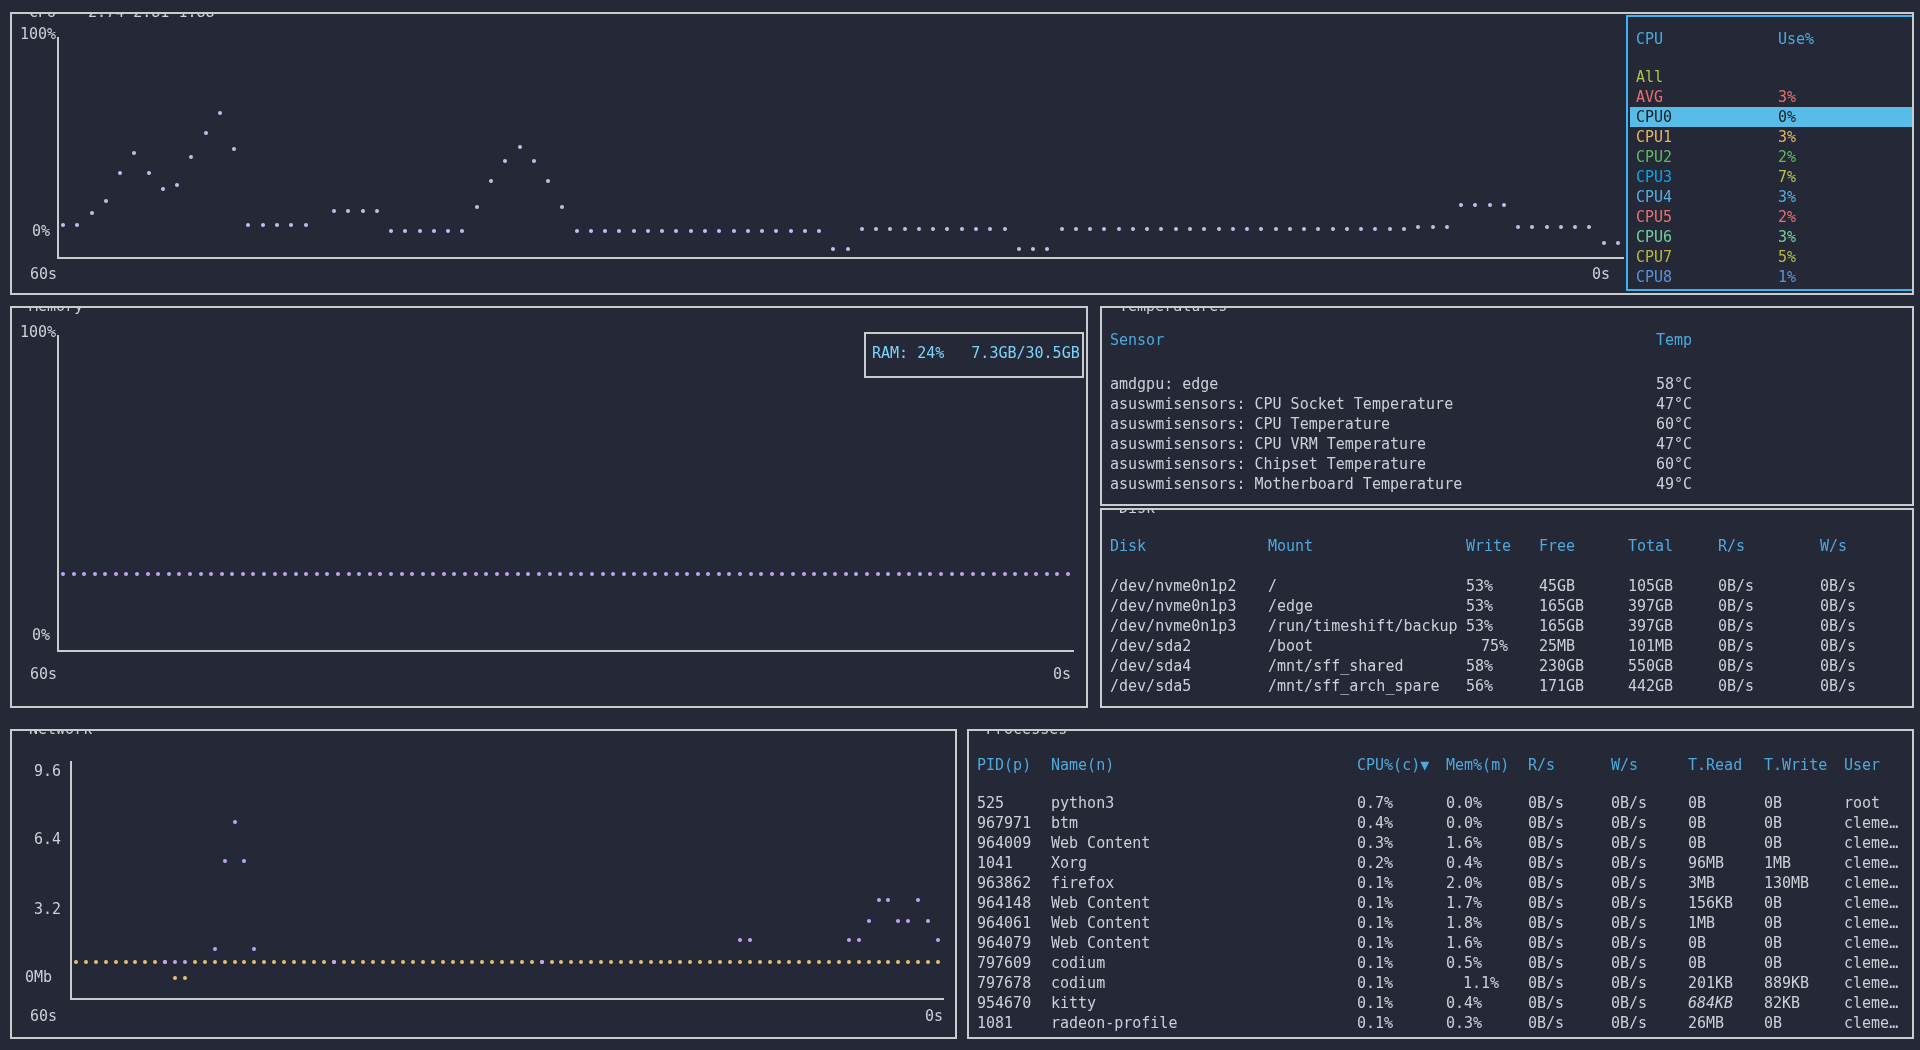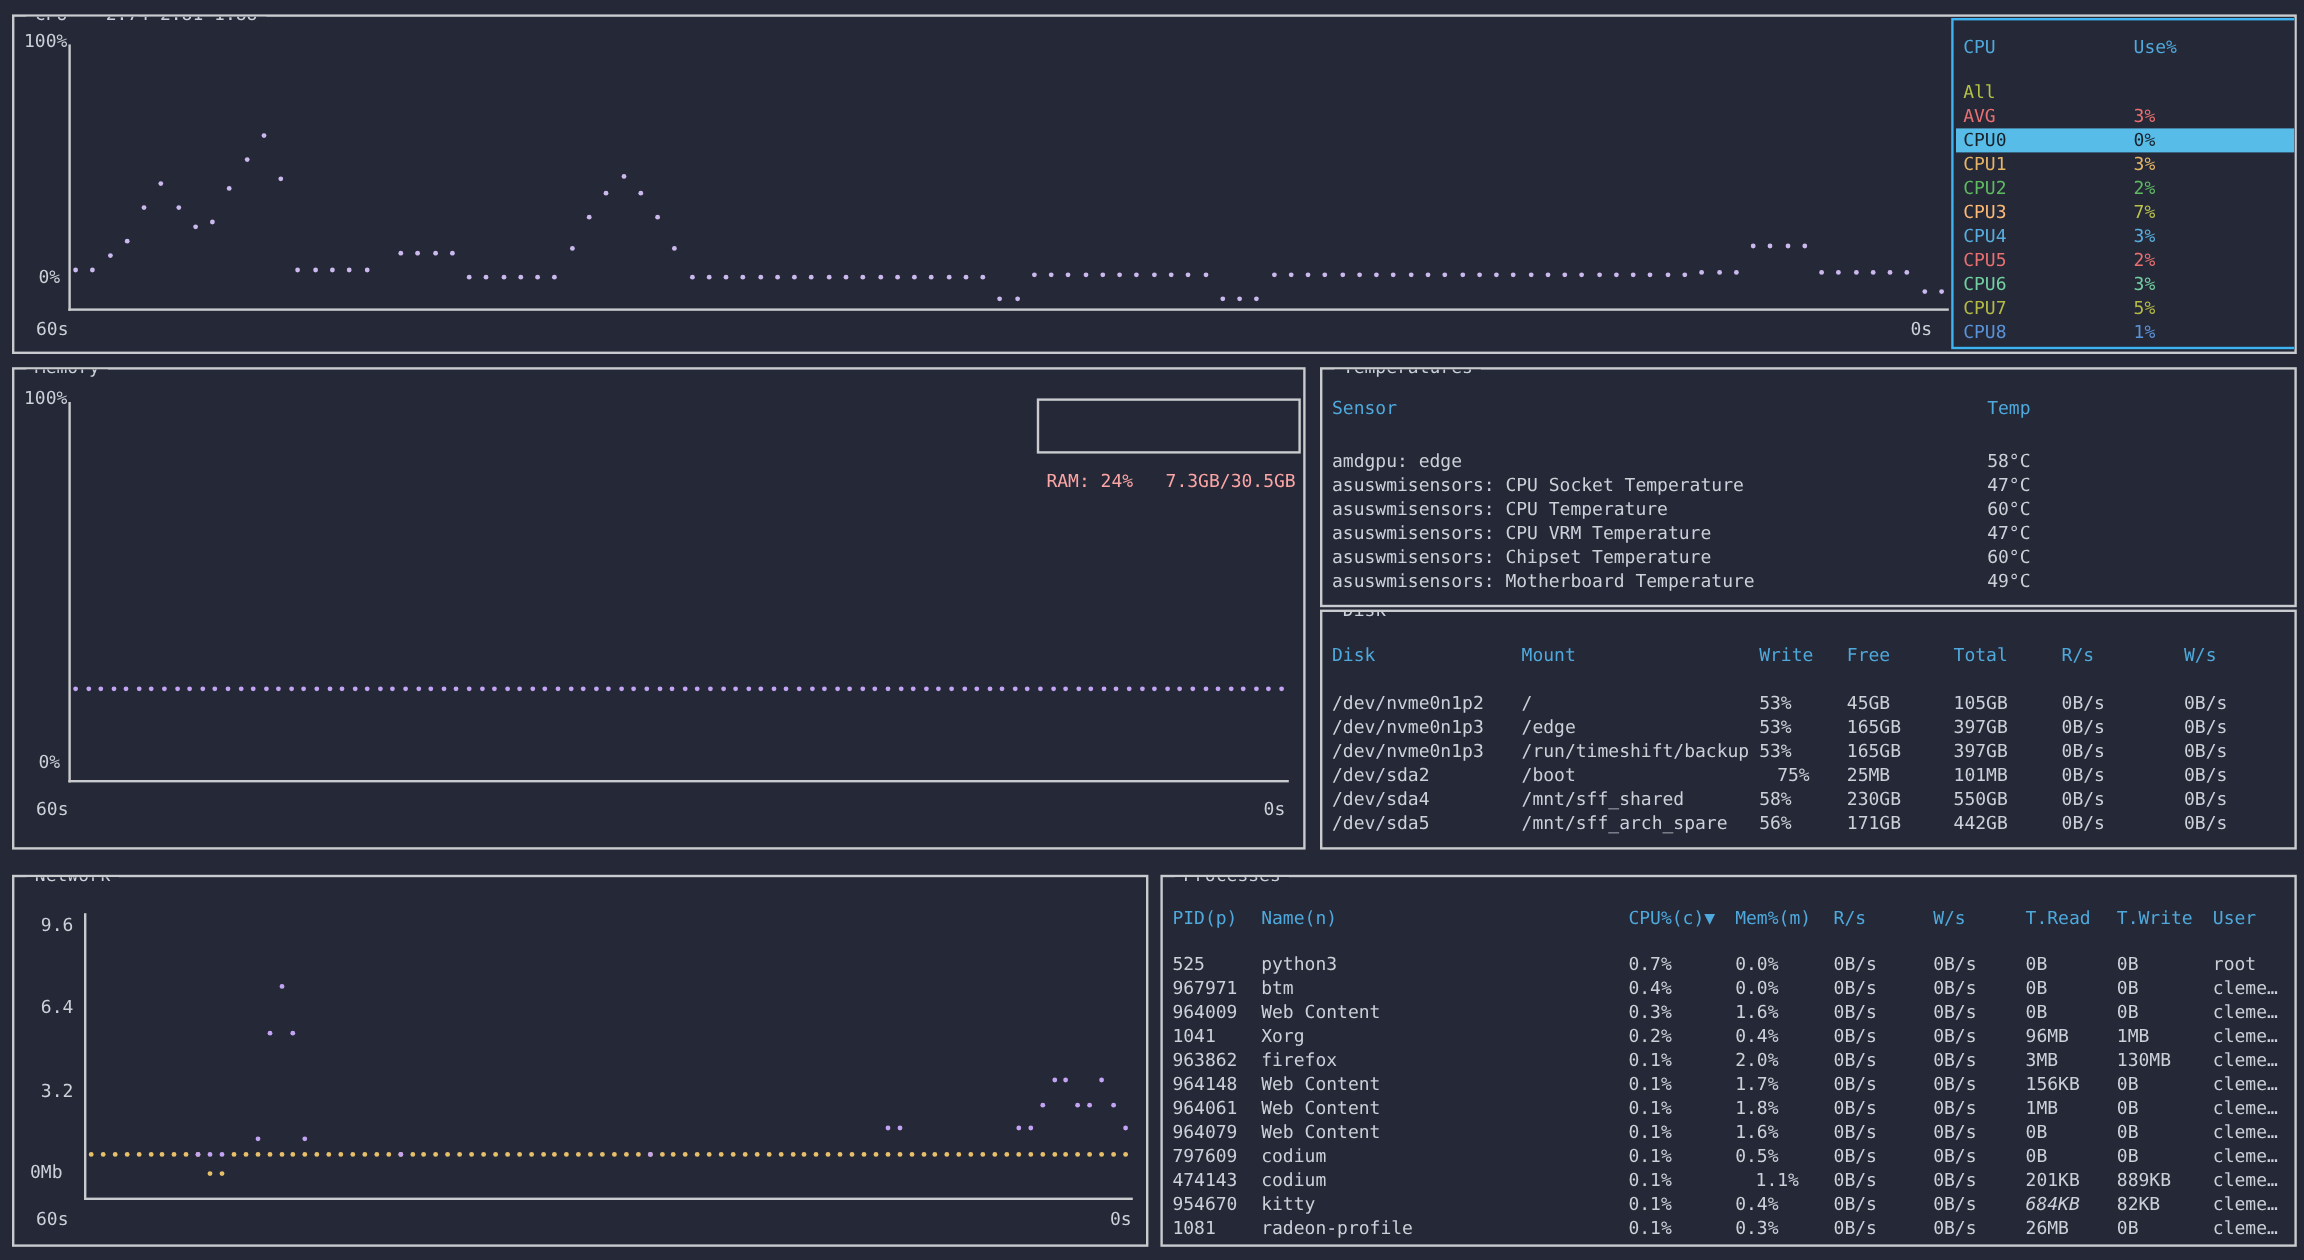--- a/index.html
+++ b/index.html
@@ -161,21 +161,21 @@
       </div>
       <div class="trow" style="top: 110px;">
         <span class="cell" style="left: 8px; color: rgb(229, 181, 102);">CPU1</span>
         <span class="cell" style="left: 150px; color: rgb(229, 181, 102);">3%</span>
       </div>
       <div class="trow" style="top: 130px;">
         <span class="cell" style="left: 8px; color: rgb(95, 186, 98);">CPU2</span>
         <span class="cell" style="left: 150px; color: rgb(95, 186, 98);">2%</span>
       </div>
       <div class="trow" style="top: 150px;">
-        <span class="cell" style="left: 8px; color: #fdba74;">CPU3</span>
+        <span class="cell" style="left: 8px; color: #0ea5e9;">CPU3</span>
         <span class="cell" style="left: 150px; color: rgb(185, 194, 77);">7%</span>
       </div>
       <div class="trow" style="top: 170px;">
         <span class="cell" style="left: 8px; color: rgb(88, 174, 222);">CPU4</span>
         <span class="cell" style="left: 150px; color: rgb(88, 174, 222);">3%</span>
       </div>
       <div class="trow" style="top: 190px;">
         <span class="cell" style="left: 8px; color: rgb(233, 112, 112);">CPU5</span>
         <span class="cell" style="left: 150px; color: rgb(233, 112, 112);">2%</span>
       </div>
@@ -294,21 +294,21 @@
       <i class="dot" style="left: 932.947px; top: 237.2px; background: rgb(195, 163, 243);"></i>
       <i class="dot" style="left: 943.526px; top: 237.2px; background: rgb(195, 163, 243);"></i>
       <i class="dot" style="left: 954.105px; top: 237.2px; background: rgb(195, 163, 243);"></i>
       <i class="dot" style="left: 964.684px; top: 237.2px; background: rgb(195, 163, 243);"></i>
       <i class="dot" style="left: 975.263px; top: 237.2px; background: rgb(195, 163, 243);"></i>
       <i class="dot" style="left: 985.842px; top: 237.2px; background: rgb(195, 163, 243);"></i>
       <i class="dot" style="left: 996.421px; top: 237.2px; background: rgb(195, 163, 243);"></i>
       <i class="dot" style="left: 1007px; top: 237.2px; background: rgb(195, 163, 243);"></i>
     </div>
   <div class="sub-box" style="left:852px;top:24px;width:216px;height:42px;">
-    <span class="cell" style="left:6px;top:9px;color:#fca5a5;margin-top:48px;">RAM: 24%   7.3GB/30.5GB</span>
+    <span class="cell" style="left:6px;top:9px;color:#7dd3fc;">RAM: 24%   7.3GB/30.5GB</span>
   </div>
 </div>
 
 <div class="panel" id="temps-panel" style="left:1100px;top:306px;width:810px;height:196px;">
   <div class="panel-title">
     <span>Temperatures</span>
   </div>
 <span class="cell" style="left: 8px; top: 22px; color: rgb(79, 169, 220);">Sensor</span>
     <span class="cell" style="left: 554px; top: 22px; color: rgb(79, 169, 220);">Temp</span>
     <div class="trow" style="top: 66px;">
@@ -634,21 +634,21 @@
       <span class="cell" style="left: 82px;">codium</span>
       <span class="cell" style="left: 388px;">0.1%</span>
       <span class="cell" style="left: 477px;">0.5%</span>
       <span class="cell" style="left: 559px;">0B/s</span>
       <span class="cell" style="left: 642px;">0B/s</span>
       <span class="cell" style="left: 719px;">0B</span>
       <span class="cell" style="left: 795px;">0B</span>
       <span class="cell" style="left: 875px;">cleme…</span>
     </div>
     <div class="trow" style="top: 242px;">
-      <span class="cell" style="left: 8px;">474143</span>
+      <span class="cell" style="left: 8px;">797678</span>
       <span class="cell" style="left: 82px;">codium</span>
       <span class="cell" style="left: 388px;">0.1%</span>
       <span class="cell" style="left: 494px; text-align: right;">1.1%</span>
       <span class="cell" style="left: 559px;">0B/s</span>
       <span class="cell" style="left: 642px;">0B/s</span>
       <span class="cell" style="left: 719px;">201KB</span>
       <span class="cell" style="left: 795px;">889KB</span>
       <span class="cell" style="left: 875px;">cleme…</span>
     </div>
     <div class="trow" style="top: 262px;">

